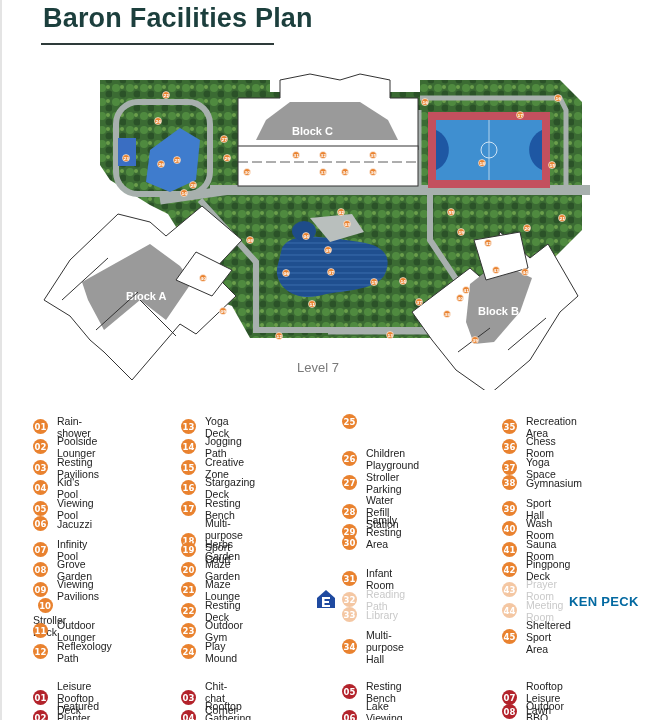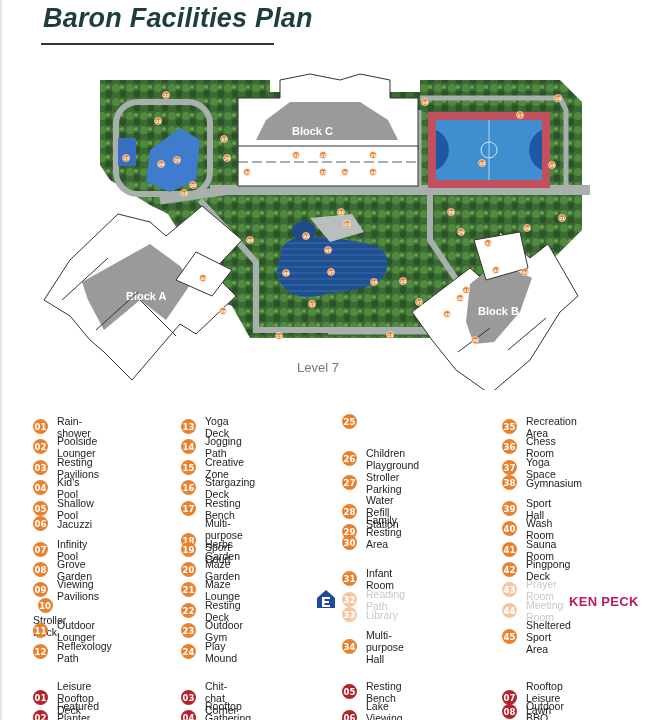--- a/index.html
+++ b/index.html
@@ -5,21 +5,21 @@
   html, body { margin: 0; padding: 0; }
   body {
     width: 646px; height: 720px; overflow: hidden;
     background: #ffffff;
     font-family: "Liberation Sans", "DejaVu Sans", sans-serif;
     position: relative;
   }
   .left-edge { position: absolute; left: 0; top: 0; width: 2px; height: 720px; background: #e4e4e4; }
   .title {
     position: absolute; left: 43px; top: 3px;
-    font-size: 27px; font-weight: bold; color: #1c3f3d; letter-spacing: 0.2px; font-style: italic;
+    font-size: 27px; font-weight: bold; color: #1c3f3d; letter-spacing: 0.2px;
   }
   .title-rule { position: absolute; left: 41px; top: 43px; width: 233px; height: 2px; background: #2e3b3a; }
 
   .plan { position: absolute; left: 0; top: 60px; width: 646px; height: 330px; }
   .level-label { position: absolute; left: 297px; top: 360px; font-size: 13px; color: #7a7a7a; }
 
   .legend { position: absolute; left: 0; top: 0; }
   .legend-item { position: absolute; display: flex; align-items: center; }
   .badge {
     width: 15px; height: 15px; border-radius: 50%;
@@ -30,21 +30,21 @@
   }
   .badge.orange { background: #e9822f; }
   .badge.red { background: #b3232b; }
   .badge.faded { background: #f4c7a3; }
   .legend-label { font-size: 10.5px; color: #222; line-height: 12px; white-space: pre-line; margin-top: 1px; }
   .legend-label.faded { color: #c9c9c9; }
 
   .edgeprop { position: absolute; left: 316px; top: 589px; display: flex; align-items: center; }
   .edgeprop-text { font-size: 19px; font-weight: bold; color: #1d3a7a; letter-spacing: -0.5px; margin-left: 2px; }
   .edgeprop-text .prop { color: #16244d; }
-  .kenpeck { position: absolute; left: 569px; top: 594px; font-size: 13px; font-weight: bold; color: #be185d; letter-spacing: 0.3px; }
+  .kenpeck { position: absolute; left: 569px; top: 594px; font-size: 13px; font-weight: bold; color: #0369a1; letter-spacing: 0.3px; }
 
   .block-label { font-family: "Liberation Sans", sans-serif; font-size: 11px; font-weight: bold; fill: #ffffff; }
   .pin { fill: #e9822f; stroke: #fff; stroke-width: 0.6; }
   .pin-text { font-family: "DejaVu Sans", sans-serif; font-size: 4px; fill: #fff; font-weight: bold; }
 </style>
 </head>
 <body>
 
 <div class="left-edge"></div>
 
@@ -227,21 +227,21 @@
   <div class="legend-item" style="left:33px;top:455px;">
       <div class="badge orange">03</div>
       <div class="legend-label">Resting Pavilions</div>
     </div>
   <div class="legend-item" style="left:33px;top:475px;">
       <div class="badge orange">04</div>
       <div class="legend-label">Kid's Pool</div>
     </div>
   <div class="legend-item" style="left:33px;top:496px;">
       <div class="badge orange">05</div>
-      <div class="legend-label">Shallow Pool</div>
+      <div class="legend-label">Viewing Pool</div>
     </div>
   <div class="legend-item" style="left:33px;top:516px;">
       <div class="badge orange">06</div>
       <div class="legend-label">Jacuzzi</div>
     </div>
   <div class="legend-item" style="left:33px;top:537px;">
       <div class="badge orange">07</div>
       <div class="legend-label">Infinity Pool</div>
     </div>
   <div class="legend-item" style="left:33px;top:557px;">

